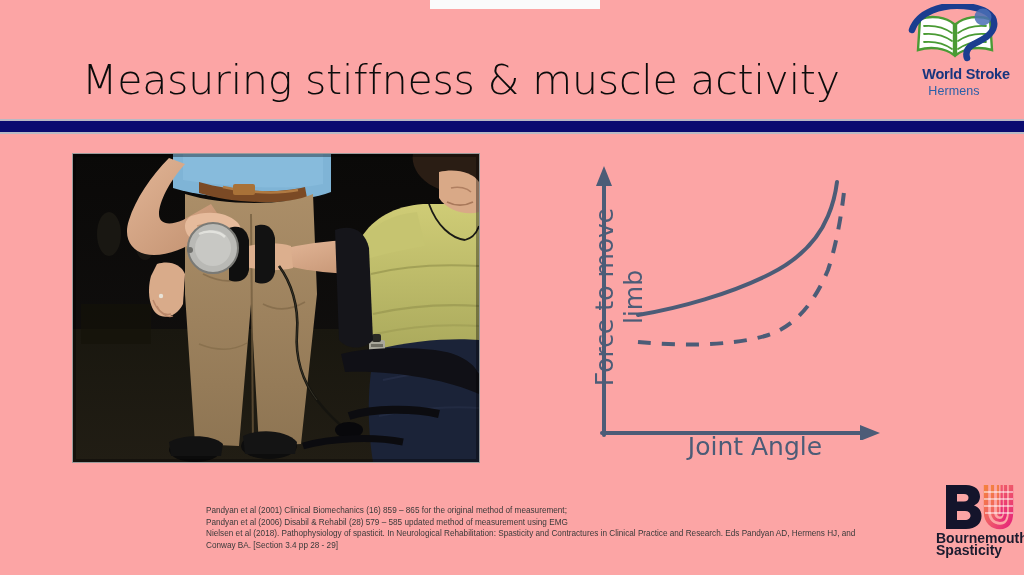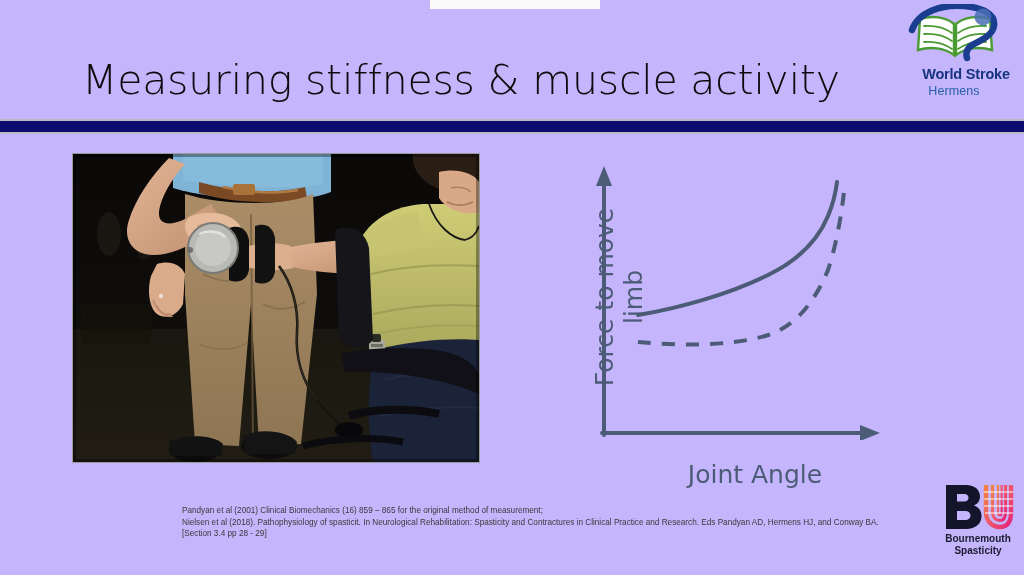--- a/index.html
+++ b/index.html
@@ -2,21 +2,21 @@
 <html><head>
 <meta charset="utf-8">
 <style>
   html,body{margin:0;padding:0;}
   body{
     width:1024px;height:575px;
     background:#ffffff;
     font-family:"Liberation Sans", sans-serif;
     overflow:hidden;position:relative;
   }
-  .slide{position:absolute;inset:0;background:#c4b5fd;}
+  .slide{position:absolute;inset:0;background:#fca5a5;}
 
   
   .top-band{
     position:absolute;left:430px;top:0;width:170px;height:9px;
     background:#fafafb;
   }
 
   
   .title{
     position:absolute;left:82px;top:56px;
@@ -56,38 +56,37 @@
   .ylabel{
     position:absolute;left:-36px;top:108px;width:190px;
     transform:rotate(-90deg);transform-origin:center center;
     text-align:center;font-size:25px;color:#4c5c77;font-weight:400;
     font-family:"DejaVu Sans", sans-serif;
   }
   .xlabel{
     position:absolute;left:80px;top:272px;width:230px;text-align:center;
     font-size:25px;color:#4c5c77;font-weight:400;
     font-family:"DejaVu Sans", sans-serif;
-    margin-top:28px;
   }
 
   
   .footnote{
     position:absolute;left:182px;top:505px;width:700px;
     font-size:8.2px;line-height:11.6px;color:#3a3a3a;
     font-family:"Liberation Sans", sans-serif;
   }
-  .footnote div{white-space:nowrap;}
+  .footnote div{white-space:nowrap;margin-left:24px;}
   .footnote .wrap{white-space:normal;}
 
   
   .bu-logo{position:absolute;left:936px;top:483px;width:84px;height:84px;}
   .bu-mark{position:absolute;left:6px;top:0;width:72px;height:48px;}
   .bu-name{
-    position:absolute;left:0;top:50px;width:84px;text-align:center;
-    font-size:10px;font-weight:bold;color:#1b1b2e;line-height:11.5px;
+    position:absolute;left:0;top:50px;width:84px;
+    font-size:14px;font-weight:bold;color:#1b1b2e;line-height:11.5px;
   }
 </style>
 </head>
 <body>
 
 <div class="slide">
 
   <div class="top-band"></div>
 
   <div class="title">Measuring stiffness &amp; muscle activity</div>
@@ -245,20 +244,21 @@
       <path d="M78 155 C 120 148, 170 134, 210 114 C 240 99, 258 80, 268 56 C 274 42, 276 30, 277 22" fill="none" stroke="#4c5c77" stroke-width="4" stroke-linecap="round"></path>
 
       <path d="M78 182 C 120 186, 170 186, 205 176 C 232 168, 252 148, 268 110 C 278 80, 283 44, 285 22" fill="none" stroke="#4c5c77" stroke-width="4" stroke-linecap="butt" stroke-dasharray="13 11"></path>
     </svg>
     <div class="ylabel">Force to move limb</div>
     <div class="xlabel">Joint Angle</div>
   </div>
 
   <div class="footnote">
     <div>Pandyan et al (2001) Clinical Biomechanics (16) 859 – 865 for the original method of measurement;</div>
+    <div>Pandyan et al (2006) Disabil &amp; Rehabil (28) 579 – 585 updated method of measurement using EMG</div>
     <div class="wrap">Nielsen et al (2018). Pathophysiology of spasticit. In Neurological Rehabilitation: Spasticity and Contractures in Clinical Practice and Research. Eds Pandyan AD, Hermens HJ, and Conway BA. [Section 3.4 pp 28 - 29]</div>
   </div>
 
   <div class="bu-logo">
     <div class="bu-mark">
       <svg viewBox="0 0 72 48" xmlns="http://www.w3.org/2000/svg">
         <defs>
           <linearGradient id="ugrad" x1="0" y1="0" x2="1" y2="1">
             <stop offset="0" stop-color="#f4813f"></stop>
             <stop offset="0.5" stop-color="#ef5a6a"></stop>

